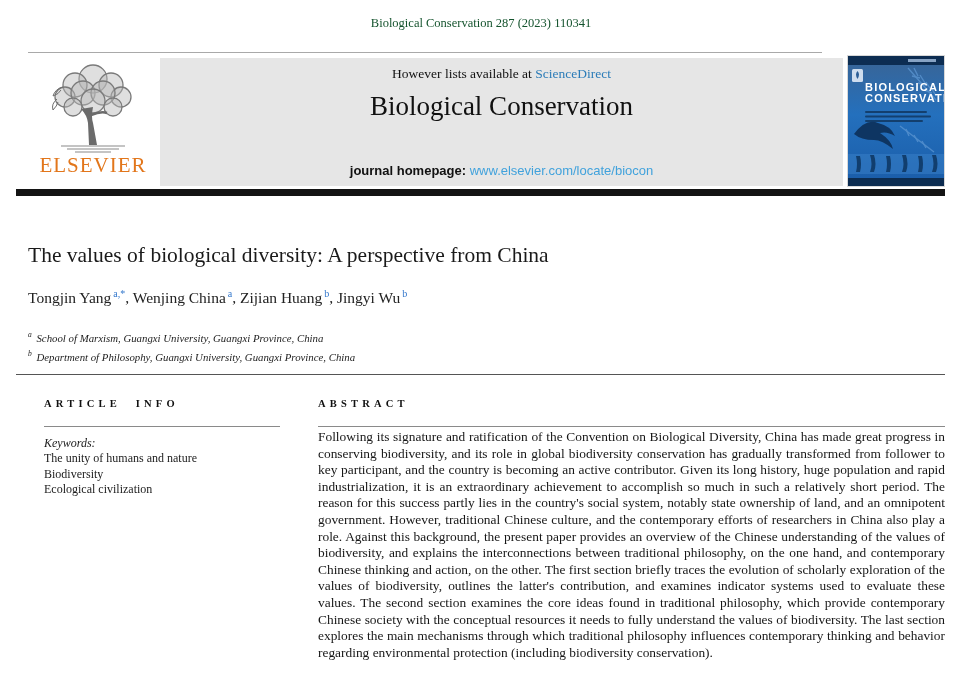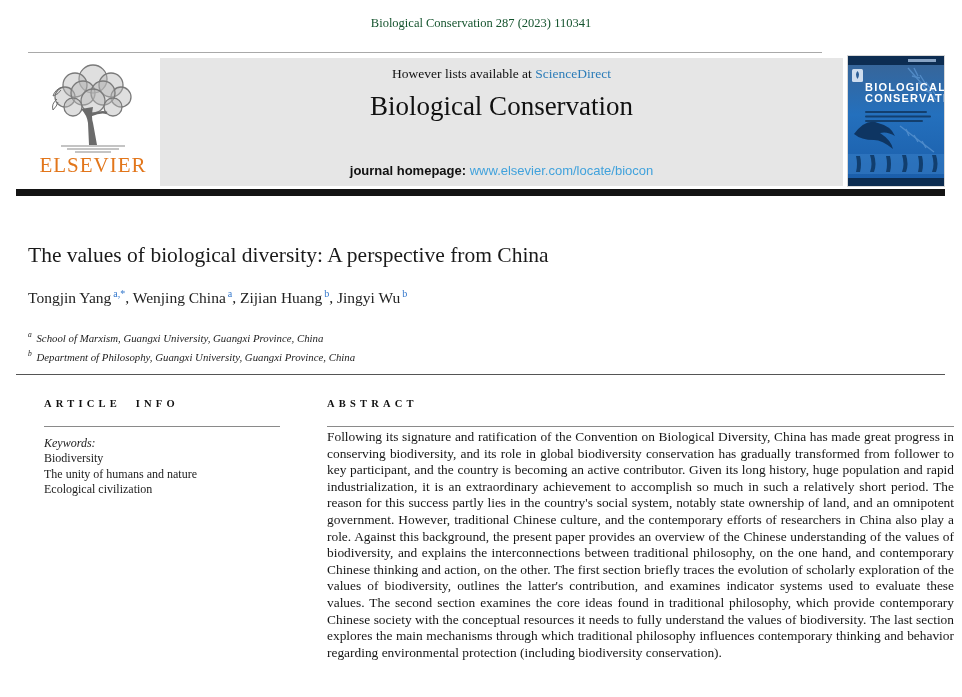--- a/index.html
+++ b/index.html
@@ -42,21 +42,21 @@
   .authors sup{color:#3377cc;font-size:10px;margin-left:2px;}
   .affils{position:absolute;left:28px;top:327px;width:900px;font-size:10.8px;font-style:italic;
           line-height:16.5px;color:#222;}
   .affils sup{font-size:7.5px;margin-right:2px;}
 
   .divider{position:absolute;left:16px;top:374px;width:929px;height:1px;background:#555;}
 
   
   .col{position:absolute;top:398px;}
   .col-left{left:28px;width:236px;margin-left:16px;}
-  .col-right{left:327px;width:627px;}
+  .col-right{left:318px;width:627px;}
   .col-head{font-size:10.5px;font-weight:700;letter-spacing:4.2px;word-spacing:8px;color:#111;}
   .col-rule{height:1px;background:#8a8a8a;margin-top:17px;}
   .kw-label{font-style:italic;font-size:12px;margin-top:9px;}
   .kw-item{font-size:12px;line-height:15.5px;}
   .abstract-text{margin-top:2px;font-size:13.4px;line-height:16.6px;text-align:justify;color:#161616;}
 </style>
 </head>
 <body>
 
 <div class="page">
@@ -156,22 +156,22 @@
       <div><sup>b</sup> Department of Philosophy, Guangxi University, Guangxi Province, China</div>
     </div>
 
   <div class="divider"></div>
 
   <div class="col col-left">
     <div class="col-head">ARTICLE INFO</div>
     <div class="col-rule"></div>
     <div class="kw-label">Keywords:</div>
     <div>
+        <div class="kw-item">The unity of humans and nature</div>
         <div class="kw-item">Biodiversity</div>
-        <div class="kw-item">The unity of humans and nature</div>
         <div class="kw-item">Ecological civilization</div>
       </div>
   </div>
 
   <div class="col col-right">
     <div class="col-head">ABSTRACT</div>
     <div class="col-rule"></div>
     <div class="abstract-text">Following its signature and ratification of the Convention on Biological Diversity, China has made great progress in conserving biodiversity, and its role in global biodiversity conservation has gradually transformed from follower to key participant, and the country is becoming an active contributor. Given its long history, huge population and rapid industrialization, it is an extraordinary achievement to accomplish so much in such a relatively short period. The reason for this success partly lies in the country's social system, notably state ownership of land, and an omnipotent government. However, traditional Chinese culture, and the contemporary efforts of researchers in China also play a role. Against this background, the present paper provides an overview of the Chinese understanding of the values of biodiversity, and explains the interconnections between traditional philosophy, on the one hand, and contemporary Chinese thinking and action, on the other. The first section briefly traces the evolution of scholarly exploration of the values of biodiversity, outlines the latter's contribution, and examines indicator systems used to evaluate these values. The second section examines the core ideas found in traditional philosophy, which provide contemporary Chinese society with the conceptual resources it needs to fully understand the values of biodiversity. The last section explores the main mechanisms through which traditional philosophy influences contemporary thinking and behavior regarding environmental protection (including biodiversity conservation).</div>
   </div>
 

